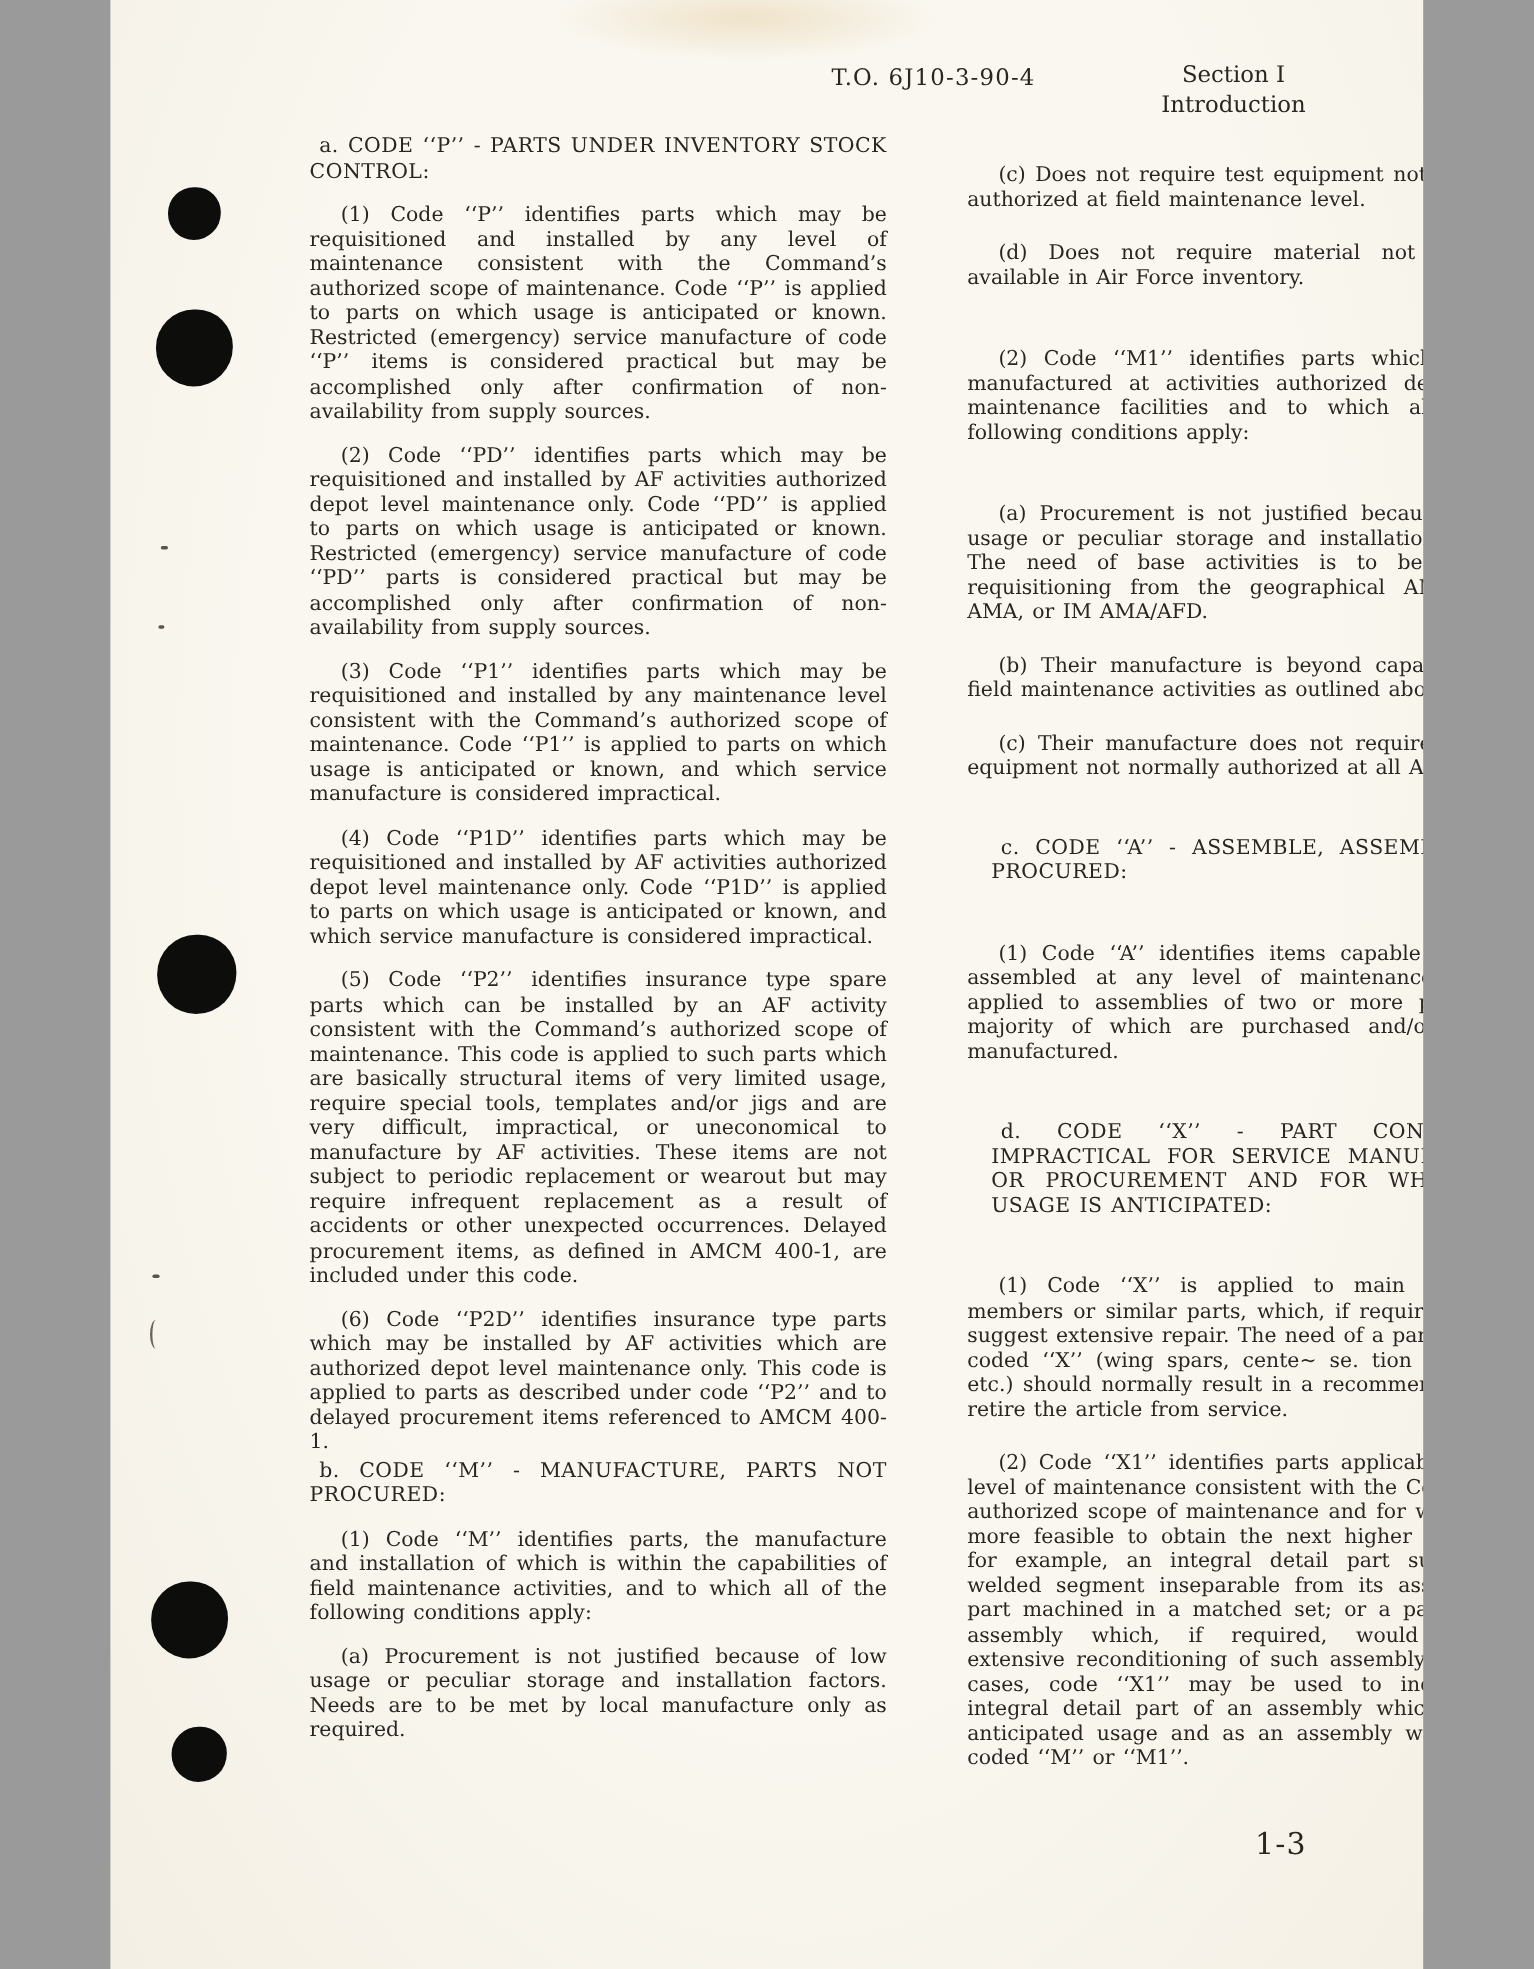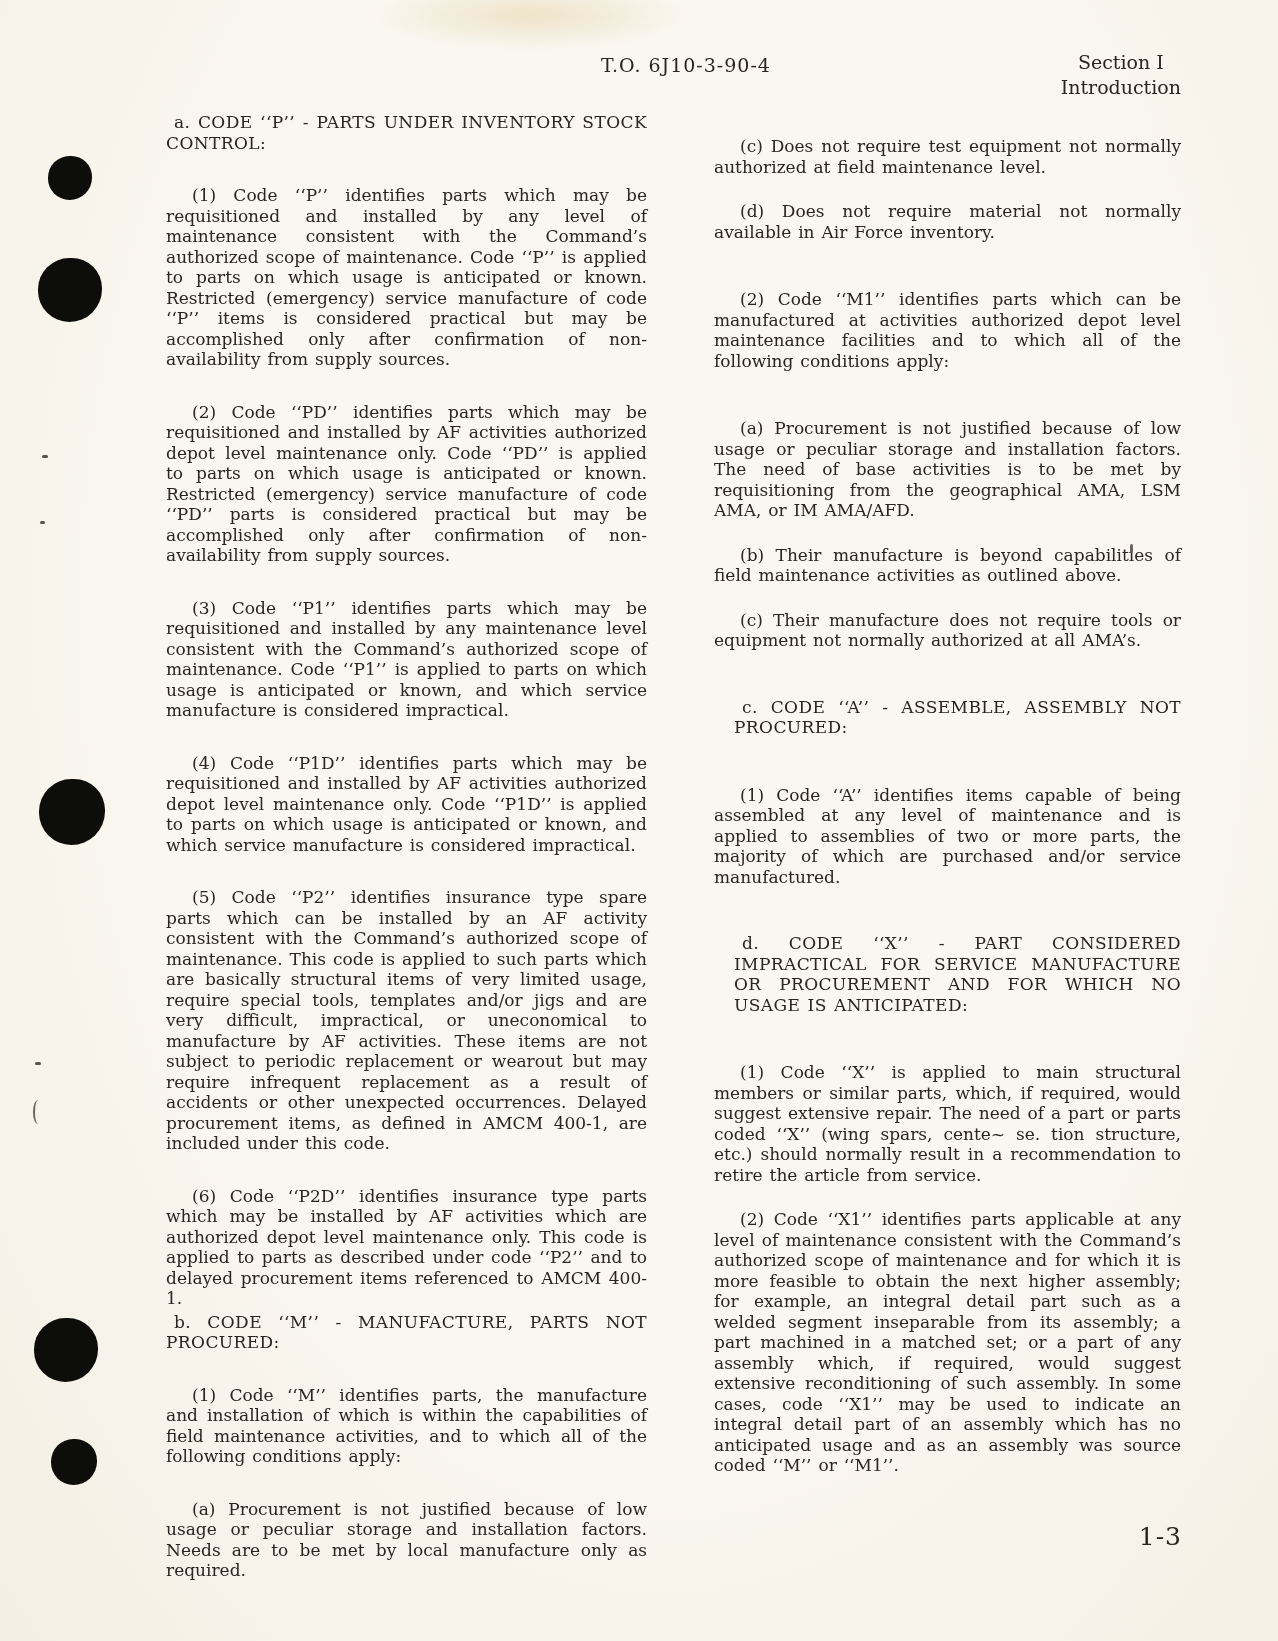--- a/index.html
+++ b/index.html
@@ -1,42 +1,41 @@
 <!DOCTYPE html>
 <html><head>
 <meta charset="utf-8">
 <style>
   html,body{margin:0;padding:0;background:#9a9a9a;}
   .page{
     position:relative;
-    width:1234px;height:1641px;
+    width:1094px;height:1641px;
     margin:0 auto;
     background:radial-gradient(ellipse at 52% 38%, #faf7f0 55%, #f3efe4 100%);
     font-family:"DejaVu Serif","Liberation Serif",serif;
     color:#2a2521;
     overflow:hidden;
-    padding-left:45px;
   }
   
   .to-number{
     position:absolute;left:601px;top:54px;
     font-size:19px;letter-spacing:1px;white-space:nowrap;
   }
   .section-ref{
     position:absolute;right:98px;top:50px;
     text-align:center;font-size:19px;line-height:25px;
   }
   
   .col{position:absolute;top:112px;font-size:17px;line-height:20.5px;}
   .col-left{left:166px;width:481px;}
   .col-right{left:714px;width:467px;}
   .col p{margin:0;text-align:justify;text-indent:26px;word-spacing:1.5px;}
   .col p.head{text-indent:8px;letter-spacing:0.4px;}
   
-  .col-left p + p{margin-top:32px;}
+  .col-left p + p{margin-top:16px;}
   .col-left p.gl2{margin-top:3px;}
   .col-right p.g1{margin-top:24px;}
   .col-right p.g2{margin-top:47px;}
   .col-right p.g3{margin-top:46px;margin-left:20px;}
   
   .page-number{
     position:absolute;right:97px;top:1522px;
     font-size:25px;letter-spacing:1px;
   }
   

